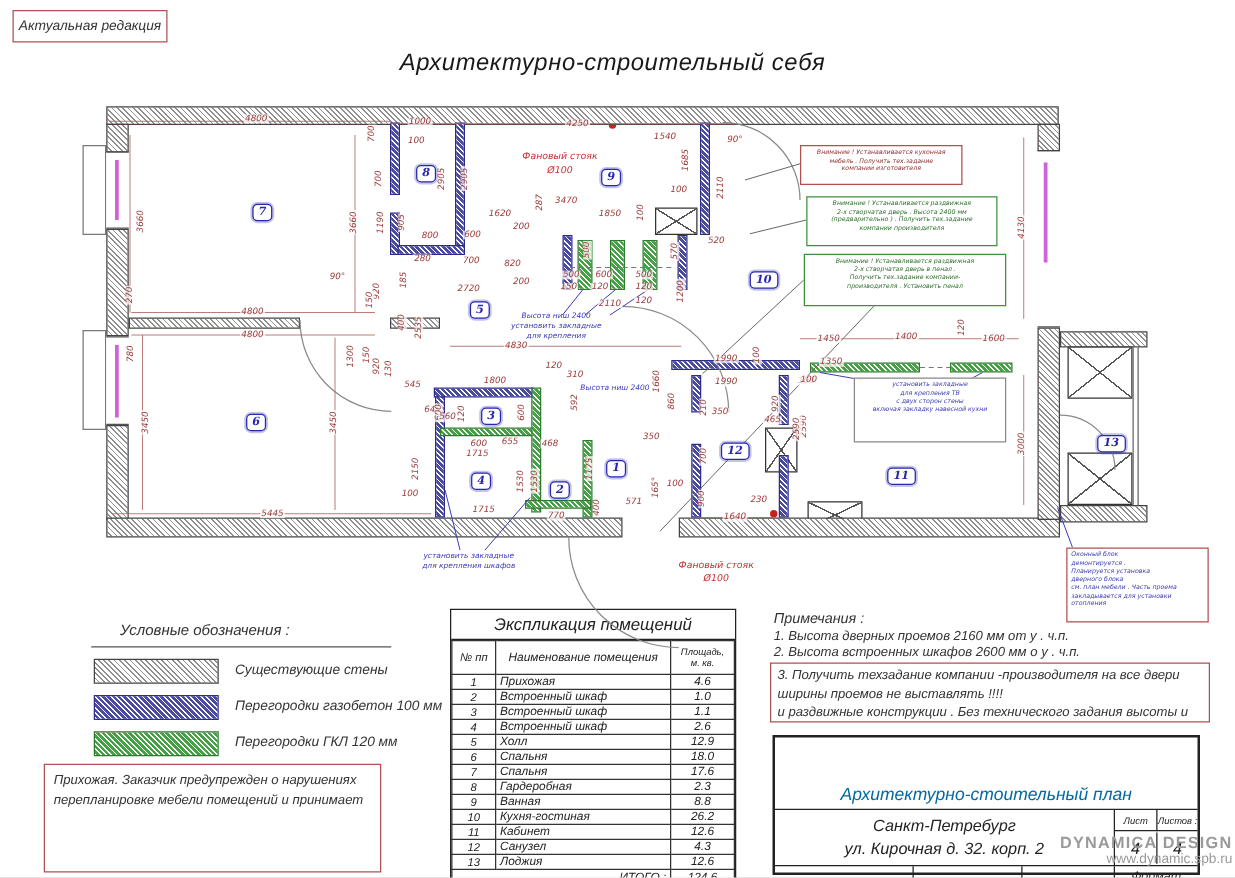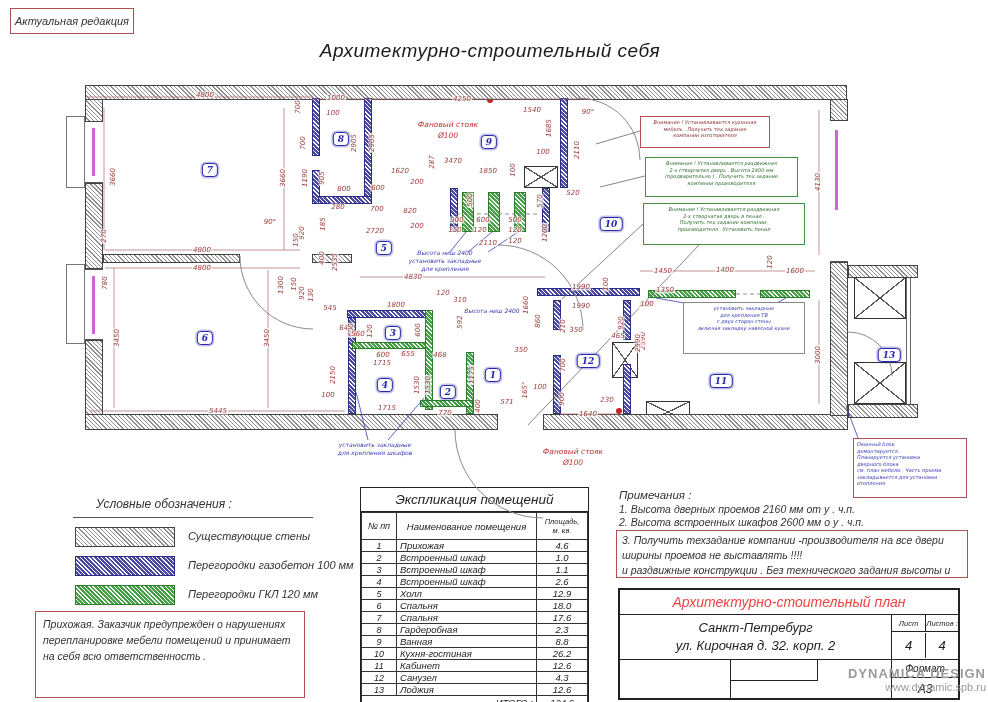--- a/index.html
+++ b/index.html
@@ -59,21 +59,21 @@
   .expl tbody td{height:11px;font-size:9.5px;}
   .expl .total td{height:13px;}
   
   .notes-title{position:absolute;font:italic 11.5px "Liberation Sans",sans-serif;color:#333;}
   .note-line{position:absolute;font:italic 10.5px "Liberation Sans",sans-serif;color:#333;white-space:nowrap;}
   .notes-box{position:absolute;border:1px solid #b05050;font:italic 10.5px "Liberation Sans",sans-serif;
              color:#333;padding:2px 5px;line-height:1.45;box-sizing:border-box;}
   
   .tblock{position:absolute;left:618px;top:588px;width:342px;height:112px;border:2px solid #222;box-sizing:border-box;background:#fff;}
   .tb-row1{height:24px;border-bottom:1px solid #222;display:flex;align-items:center;justify-content:center;
-           font:italic 14px "Liberation Sans",sans-serif;color:#ef4444;}
+           font:italic 14px "Liberation Sans",sans-serif;color:#0369a1;margin-top:33px;}
   .tb-row2{height:44px;border-bottom:1px solid #222;display:flex;}
   .tb-city{flex:1;border-right:1px solid #222;display:flex;flex-direction:column;align-items:center;justify-content:center;
            font:italic 13px "Liberation Sans",sans-serif;color:#222;line-height:1.35;}
   .tb-sheets{width:66px;display:flex;flex-wrap:wrap;}
   .tb-sheets>div{width:50%;box-sizing:border-box;display:flex;align-items:center;justify-content:center;font-style:italic;color:#222;}
   .tb-sh-h{height:17px;font-size:7.5px;border-bottom:1px solid #222;}
   .tb-sh-h+.tb-sh-h{border-left:1px solid #222;}
   .tb-sh-v{height:25px;font-size:13px;}
   .tb-sh-v+.tb-sh-v{border-left:1px solid #222;}
   .tb-row3{height:40px;display:flex;}
@@ -400,21 +400,20 @@
       <div class="abs hatch-blue" style="left: 75px; top: 556px; width: 100px; height: 20px;"></div>
       <div class="abs lg-label" style="left: 188px; top: 559px;">Перегородки газобетон  100 мм</div>
       <div class="abs hatch-green" style="left: 75px; top: 585px; width: 100px; height: 20px;"></div>
       <div class="abs lg-label" style="left: 188px; top: 588px;">Перегородки ГКЛ  120 мм</div>
     </div>
 
   <div class="disclaimer" style="left:35px;top:611px;width:270px;height:87px">
     <div id="disclaimer-lines">
         <div>Прихожая. Заказчик предупрежден о нарушениях</div>
         <div>перепланировке мебели помещений и принимает</div>
-        <div>на себя всю ответственность .</div>
       </div>
   </div>
 
   <div class="expl">
     <div class="t">Экспликация помещений</div>
     <table>
       <thead>
         <tr>
           <th class="c-num">№ пп</th>
           <th class="c-name" style="text-align:center">Наименование помещения</th>

